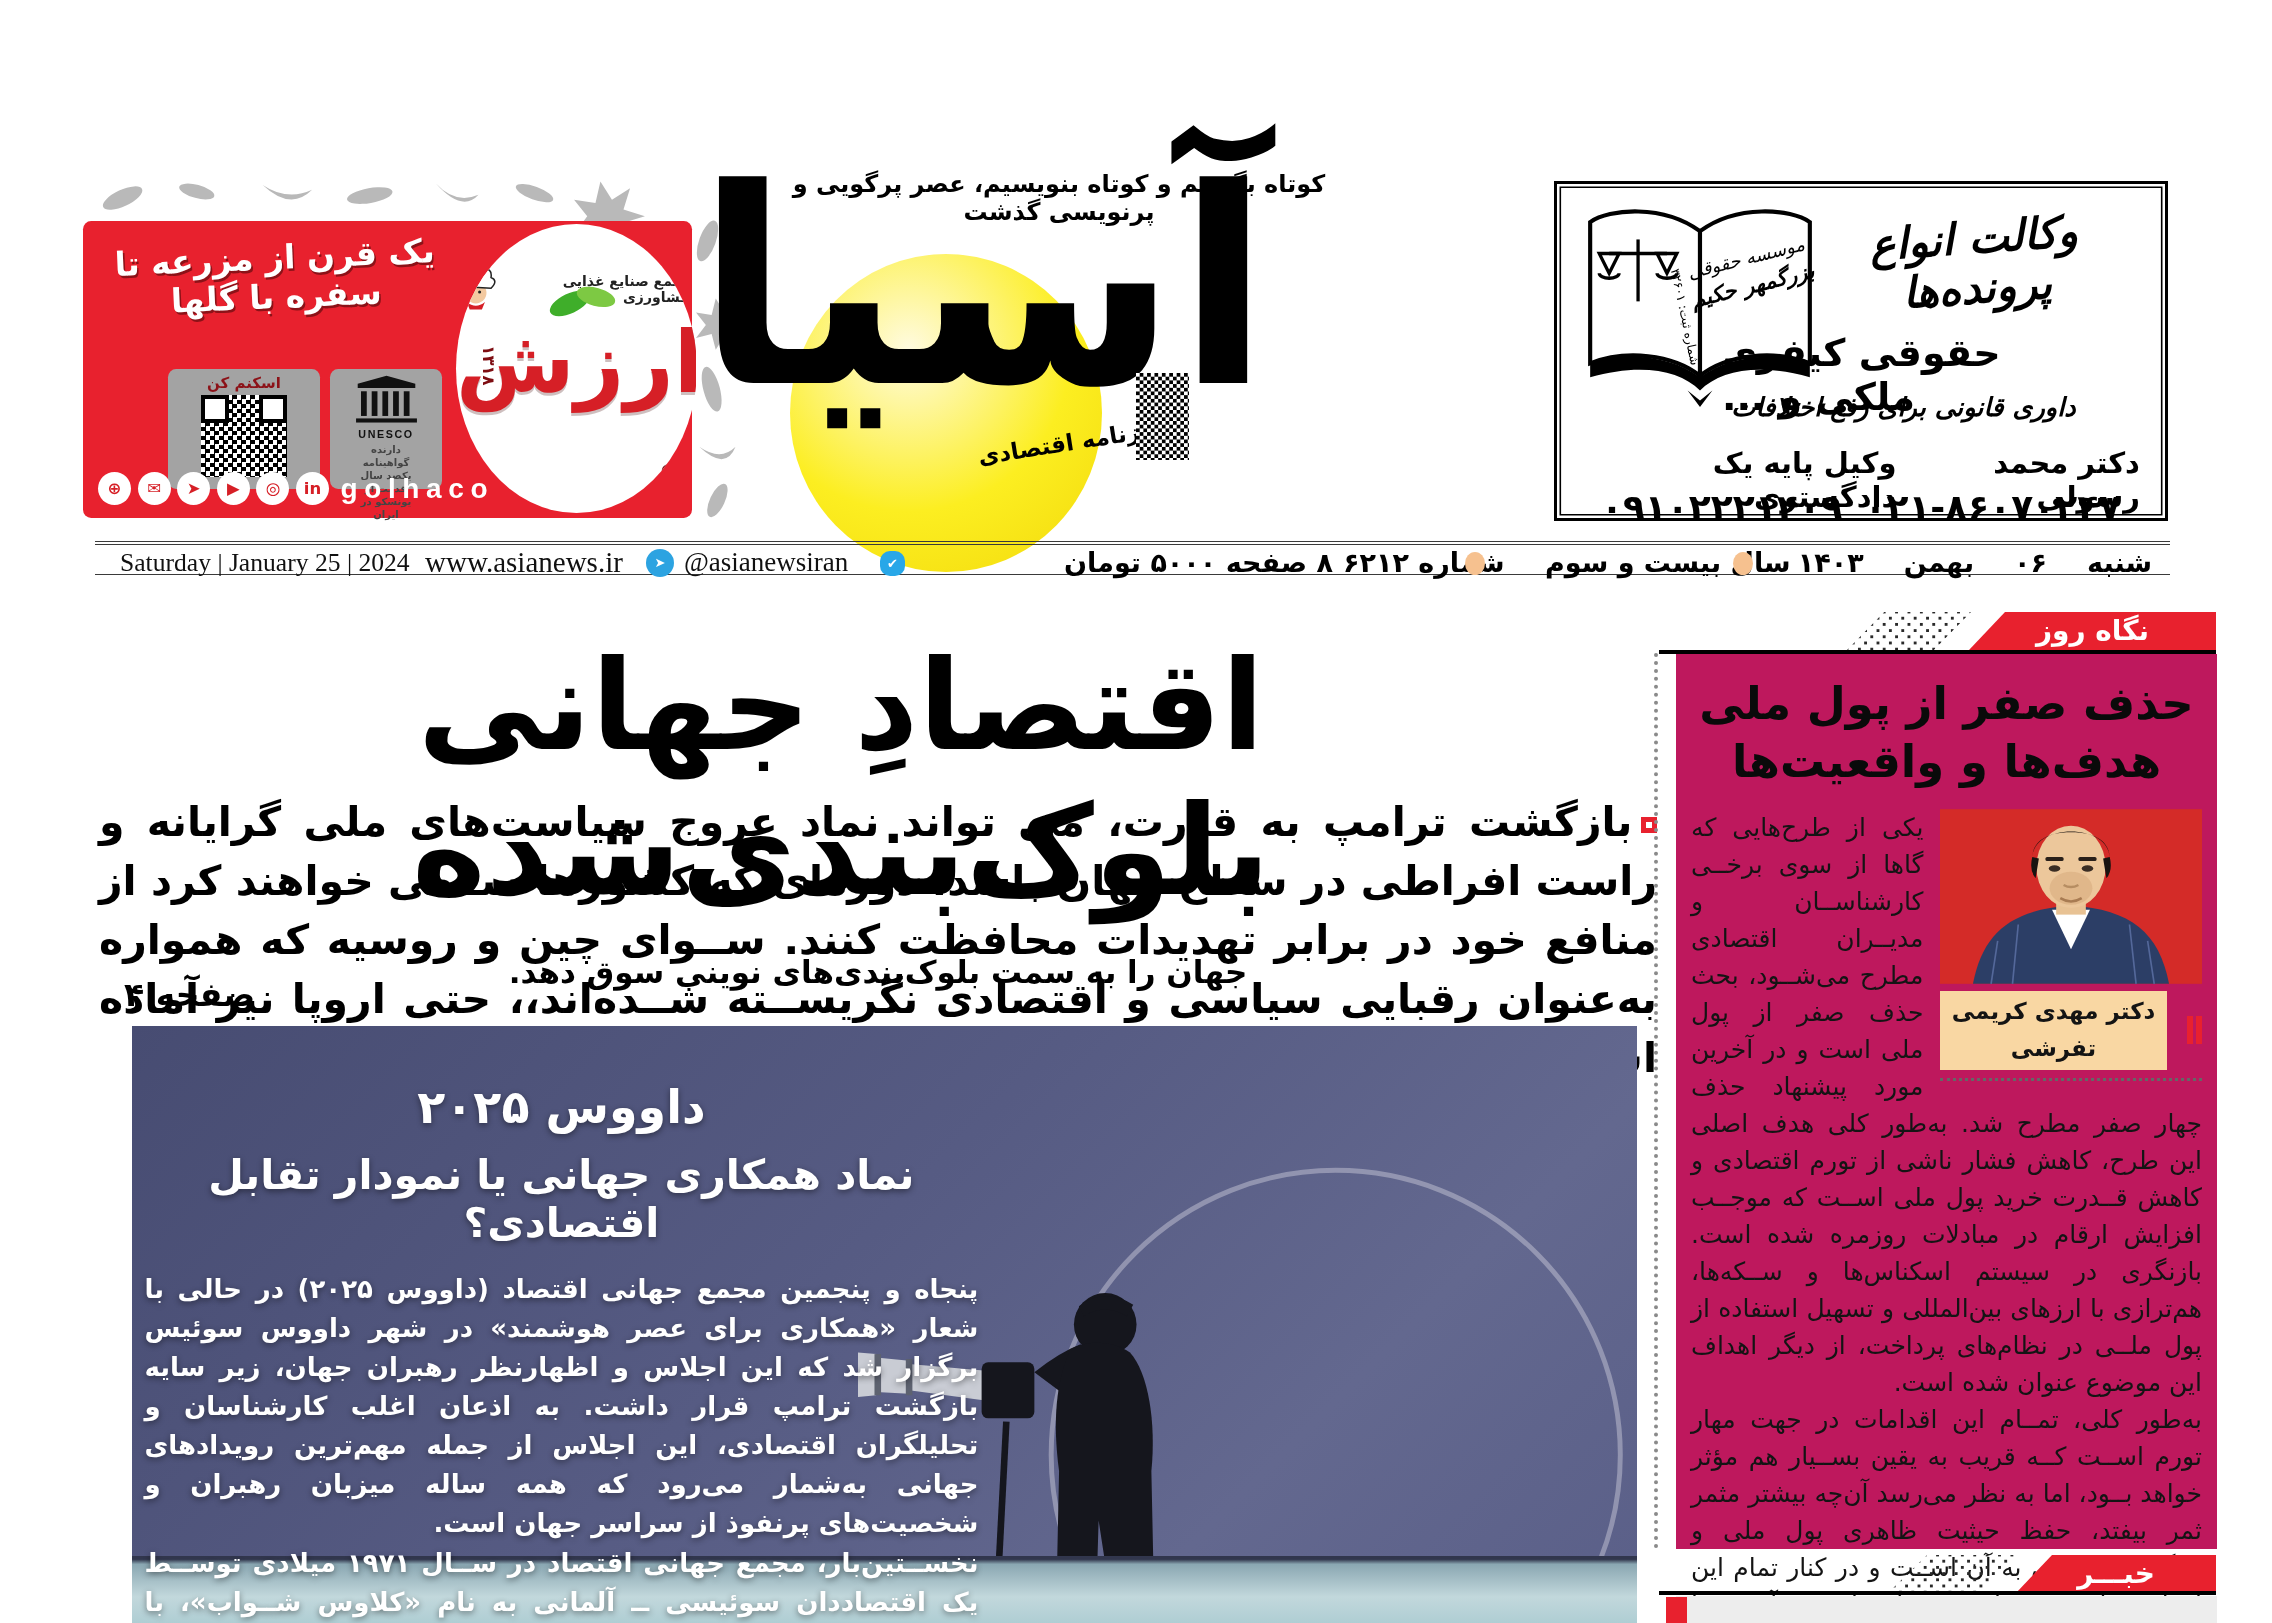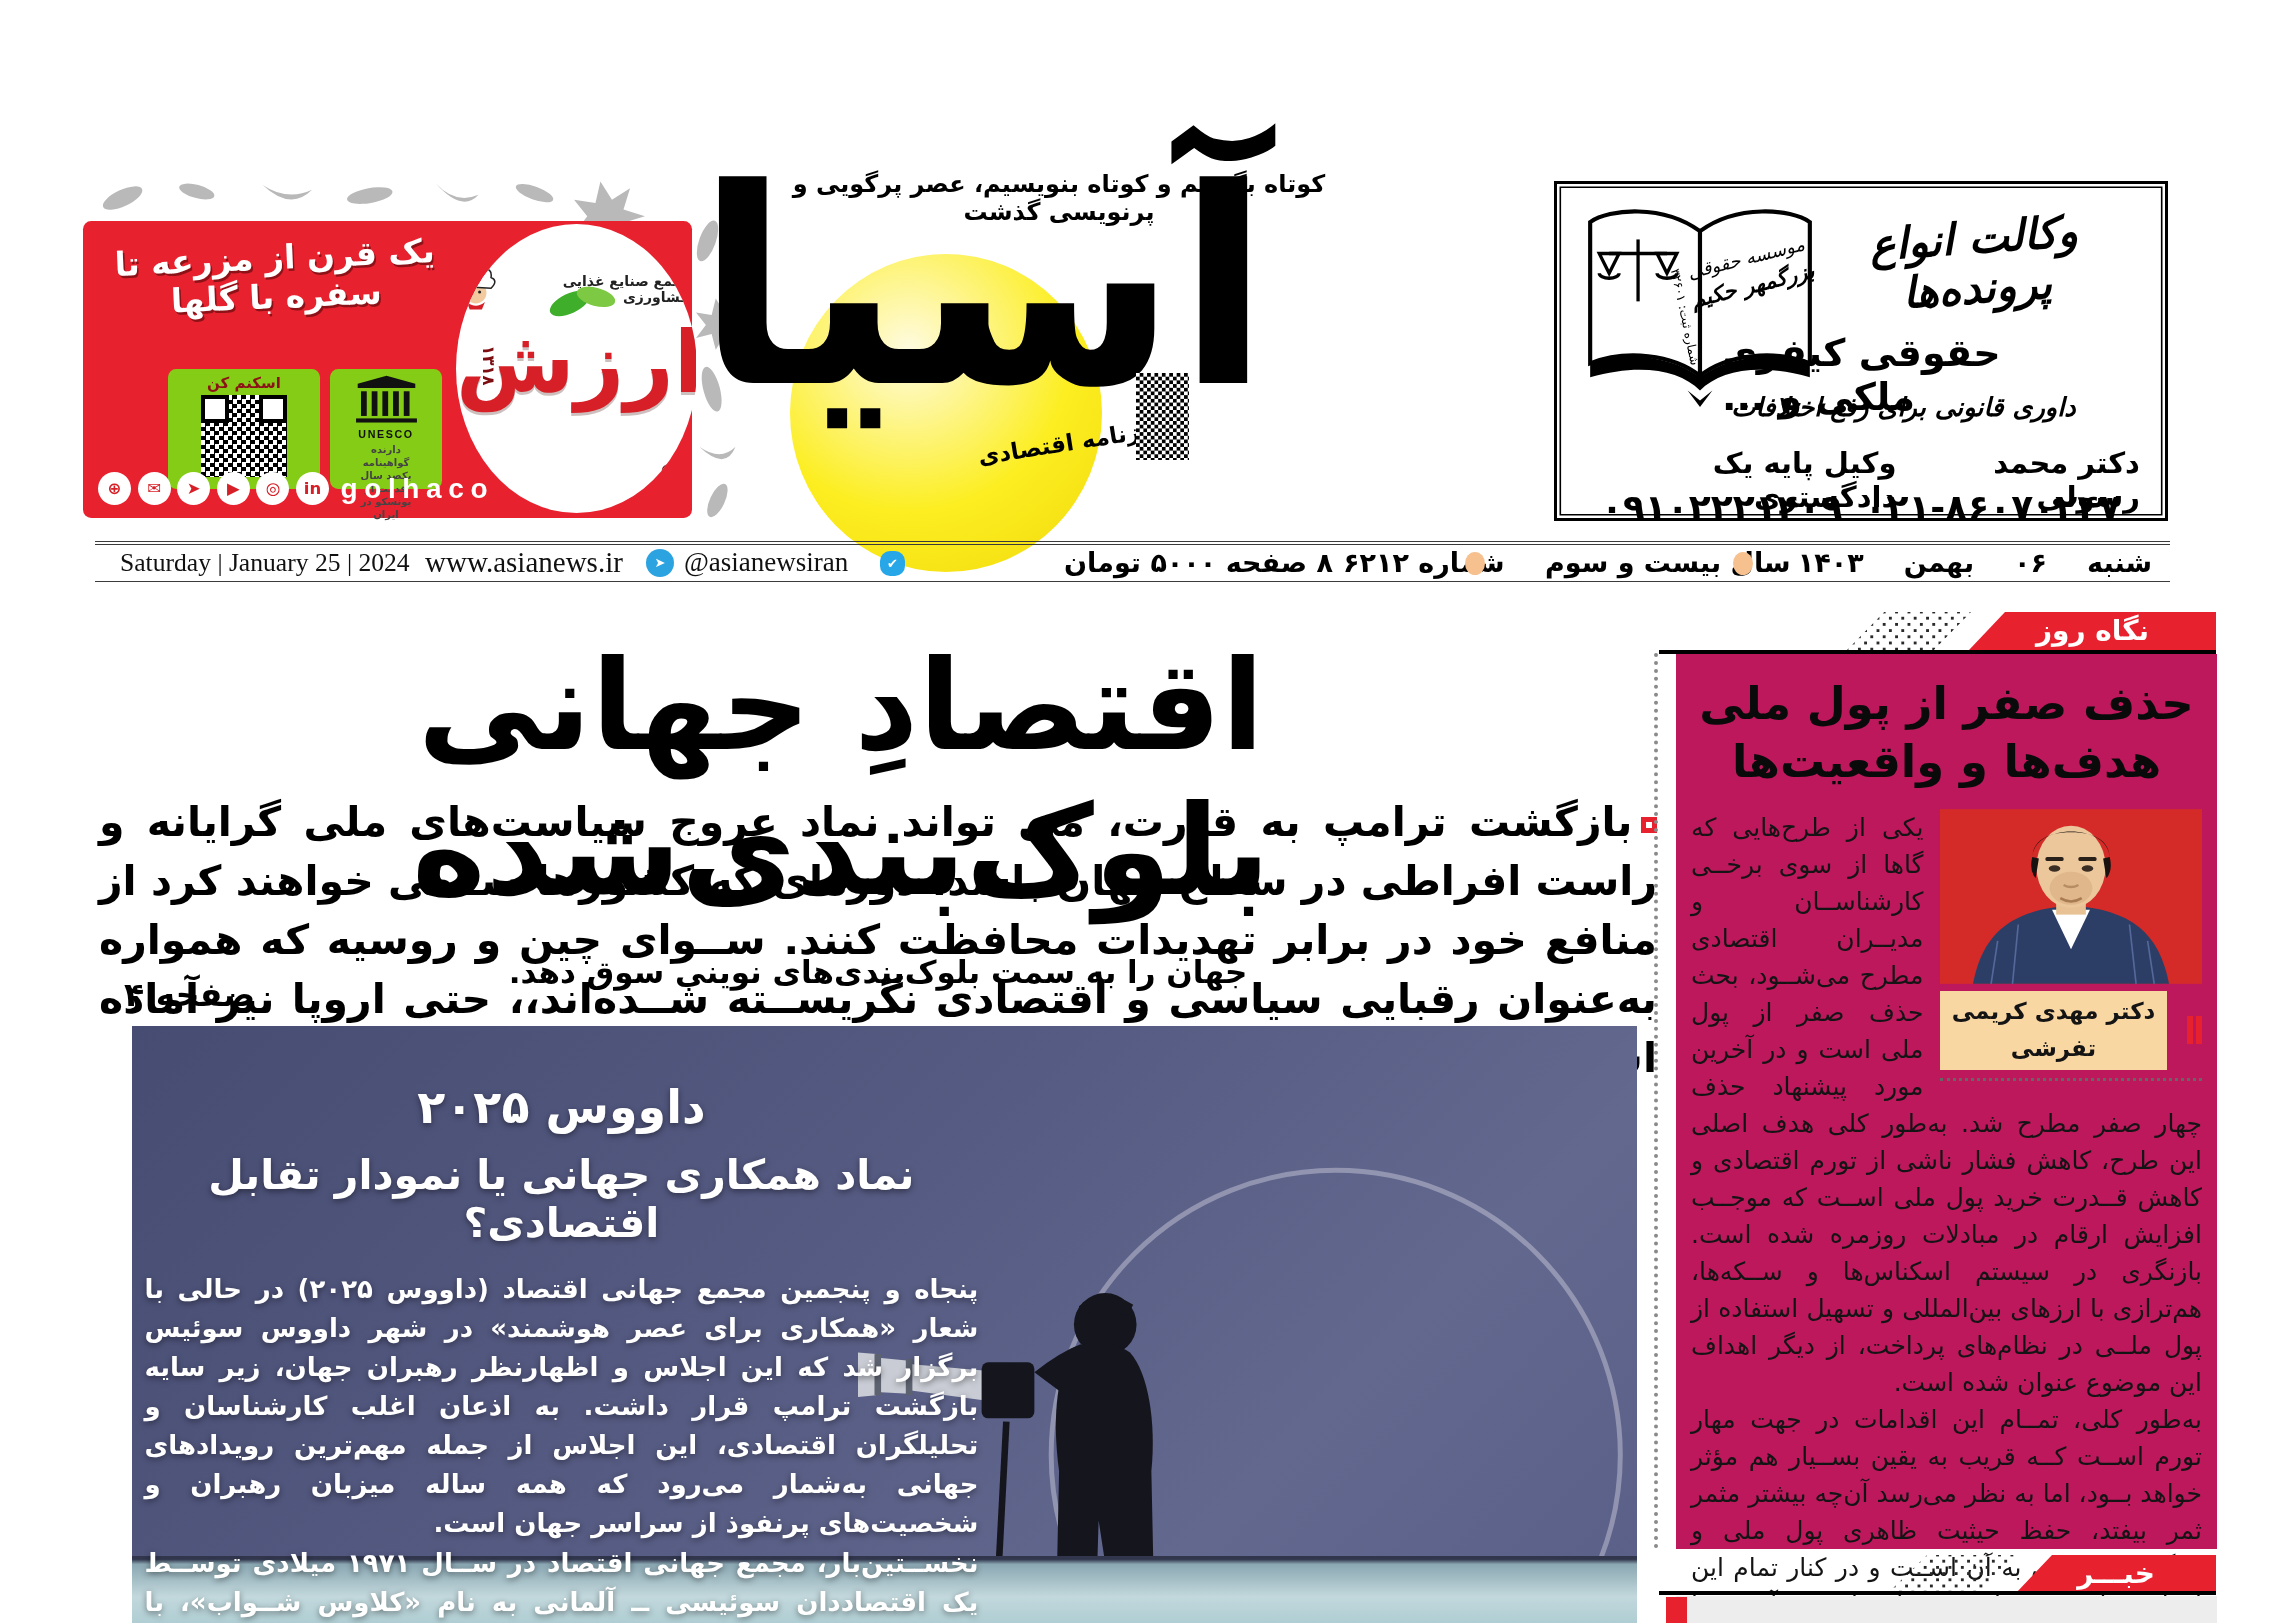--- a/index.html
+++ b/index.html
@@ -12,21 +12,21 @@
   .spices { position:absolute; inset:0; color:#b6b6b6; }
   .golha-red { position:absolute; left:10px; top:46px; width:609px; height:297px; background:#e8212e; border-radius:8.2px; }
   .golha-slogan { position:absolute; right:239px; left:15px; top:16.5px; text-align:center; color:#fff; font-weight:bold; font-size:33px; transform:rotate(-2.5deg); text-shadow:1.6px 2.5px 0 #8c1218; }
   .golha-circle { position:absolute; left:373px; top:3.3px; width:241px; height:289px; background:#fff; border-radius:50%; overflow:hidden; }
   .golha-circ-top { display:flex; direction:rtl; align-items:center; justify-content:center; gap:5px; margin-top:41px; }
   .golha-sub { font-size:14px; font-weight:bold; color:#222; }
   .golha-brand { text-align:center; color:#d61f26; font-size:86px; font-weight:bold; line-height:99px; text-shadow:0 3.3px 0 rgba(60,0,0,.25); }
   .golha-year { position:absolute; left:11.5px; top:132px; transform:rotate(90deg); font-size:16.5px; font-weight:bold; color:#7e0d12; }
   .golha-reg { position:absolute; right:18px; bottom:30px; font-size:20px; font-weight:bold; color:#7e0d12; }
   .leaves { position:absolute; left:89px; top:58px; }
-  .white-card { position:absolute; background:#84cc16; border-radius:8.2px; }
+  .white-card { position:absolute; background:#a3a3a3; border-radius:8.2px; }
   .qr-card { left:85px; top:148px; width:152px; height:120px; padding:5px 6.6px; }
   .qr-label { text-align:center; font-size:15px; font-weight:bold; color:#8c1218; letter-spacing:3.3px; }
   .qr { position:relative; margin:3.3px auto 0; width:86px; height:82px;
         background:repeating-conic-gradient(#000 0% 25%, #fff 0% 50%) 0 0/9px 9px; }
   .qr::before, .qr::after { content:""; position:absolute; width:20px; height:20px; background:#fff; border:4.1px solid #000; }
   .qr::before { left:0; top:0; } .qr::after { right:0; top:0; }
   .unesco-card { left:247px; top:148px; width:112px; height:120px; padding:5px 19px; text-align:center; }
   .unesco-cap { font-size:10px; font-weight:bold; color:#444; line-height:13px; margin-top:3.3px; }
   .social-row { position:absolute; left:15px; bottom:13px; display:flex; direction:ltr; align-items:center; gap:6.6px; }
   .soc { width:33px; height:33px; background:#fff; border-radius:50%; color:#d61f26; font-size:16.5px; font-weight:bold; display:flex; align-items:center; justify-content:center; }
@@ -44,21 +44,21 @@
   
   .ad-right { position:absolute; left:1554px; top:181px; width:614px; height:340px; border:3.3px solid #000; box-shadow:inset 0 0 0 2.5px #fff, inset 0 0 0 4.1px #000; background:#fff; }
   .law-title { position:absolute; right:12.4px; top:29px; width:355px; text-align:center; font-size:43px; font-weight:bold; direction:rtl; transform:rotate(-4deg); font-style:italic; }
   .law-line2 { position:absolute; left:165px; top:147px; width:363px; text-align:left; font-size:38px; font-weight:bold; direction:rtl; }
   .law-line3 { position:absolute; left:165px; top:208px; width:363px; text-align:center; font-size:25.6px; font-weight:bold; font-style:italic; direction:rtl; }
   .law-names { position:absolute; left:25px; right:25px; top:262px; display:flex; direction:rtl; justify-content:space-between; font-size:29px; font-weight:bold; }
   .law-phones { position:absolute; left:33px; right:33px; top:303px; display:flex; direction:rtl; justify-content:space-around; font-size:36px; font-weight:bold; }
   .law-book { position:absolute; left:15px; top:10px; }
 
   
-  .dateline { position:absolute; left:95px; top:541px; width:2075px; height:41px; border-top:4.1px double #3a3a3a; border-bottom:1.6px solid #3a3a3a; }
+  .dateline { position:absolute; left:95px; top:541px; width:2075px; height:34px; border-top:4.1px double #3a3a3a; border-bottom:1.6px solid #3a3a3a; }
   .dl { position:absolute; top:0; height:35px; line-height:35px; white-space:nowrap; }
   .dl-en { left:25px; font-family:"Liberation Serif",serif; font-size:25.6px; color:#111; }
   .dl-web { left:330px; font-family:"Liberation Serif",serif; font-size:29px; color:#111; }
   .dl-tg { left:551px; top:4.1px; width:28px; height:28px; border-radius:50%; background:#2ca3e1; color:#fff; font-size:13px; text-align:center; line-height:28px; }
   .dl-handle { left:589px; font-family:"Liberation Serif",serif; font-size:27px; color:#111; }
   .dl-verified { left:785px; top:5.8px; width:25px; height:25px; border-radius:40%; background:#28a7e8; color:#fff; font-size:13px; text-align:center; line-height:25px; }
   .dl-fa { direction:rtl; font-size:27px; font-weight:bold; color:#000; }
   .dl-price { left:969px; } .dl-issue { left:1248px; }
   .dl-dot { top:7.4px; width:20px; height:23px; border-radius:50%; background:#f6c18f; }
   .dot1 { left:1370px; } .dot2 { left:1638px; }

